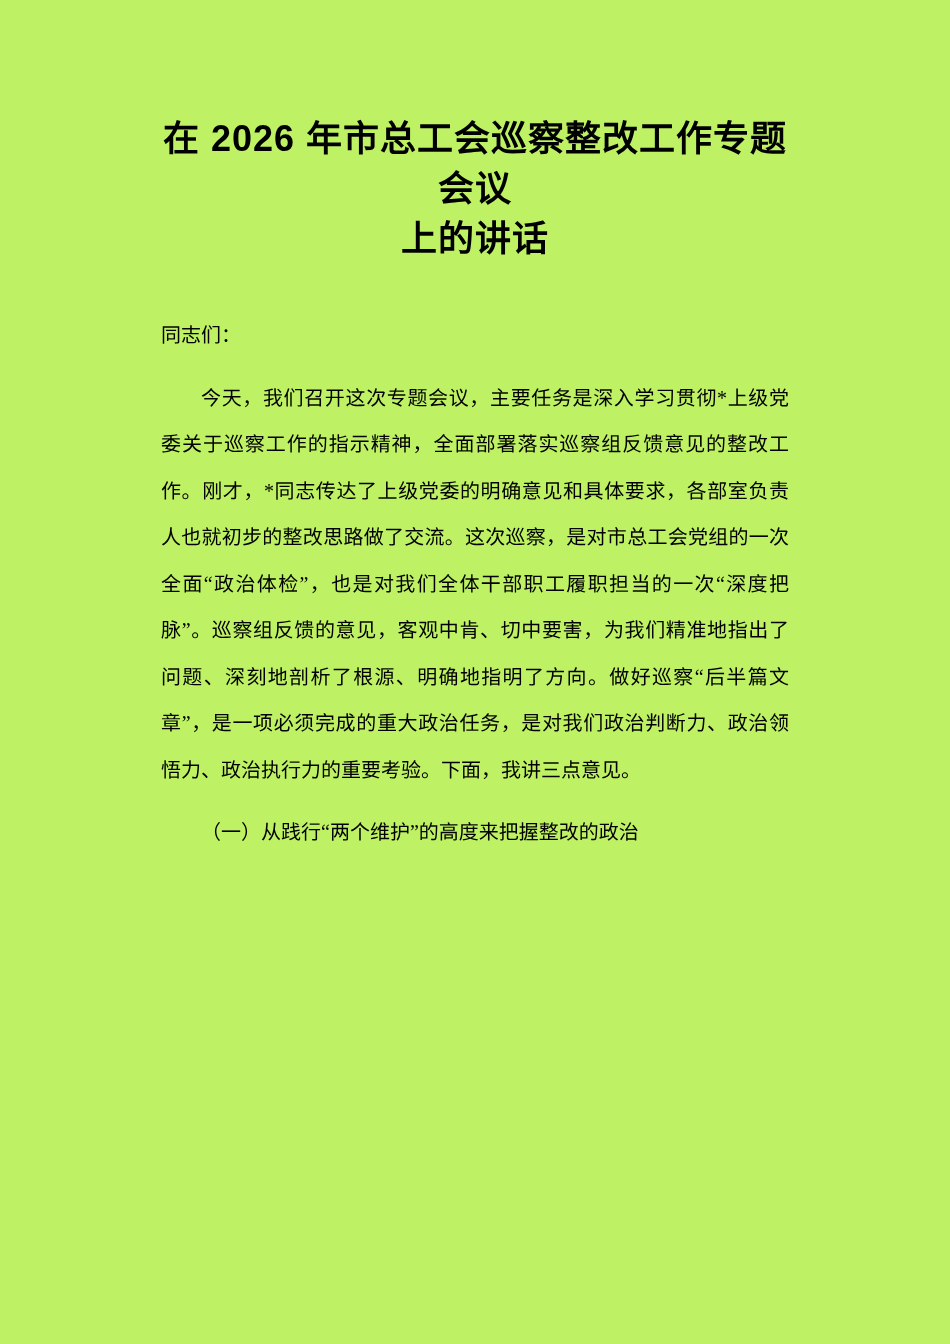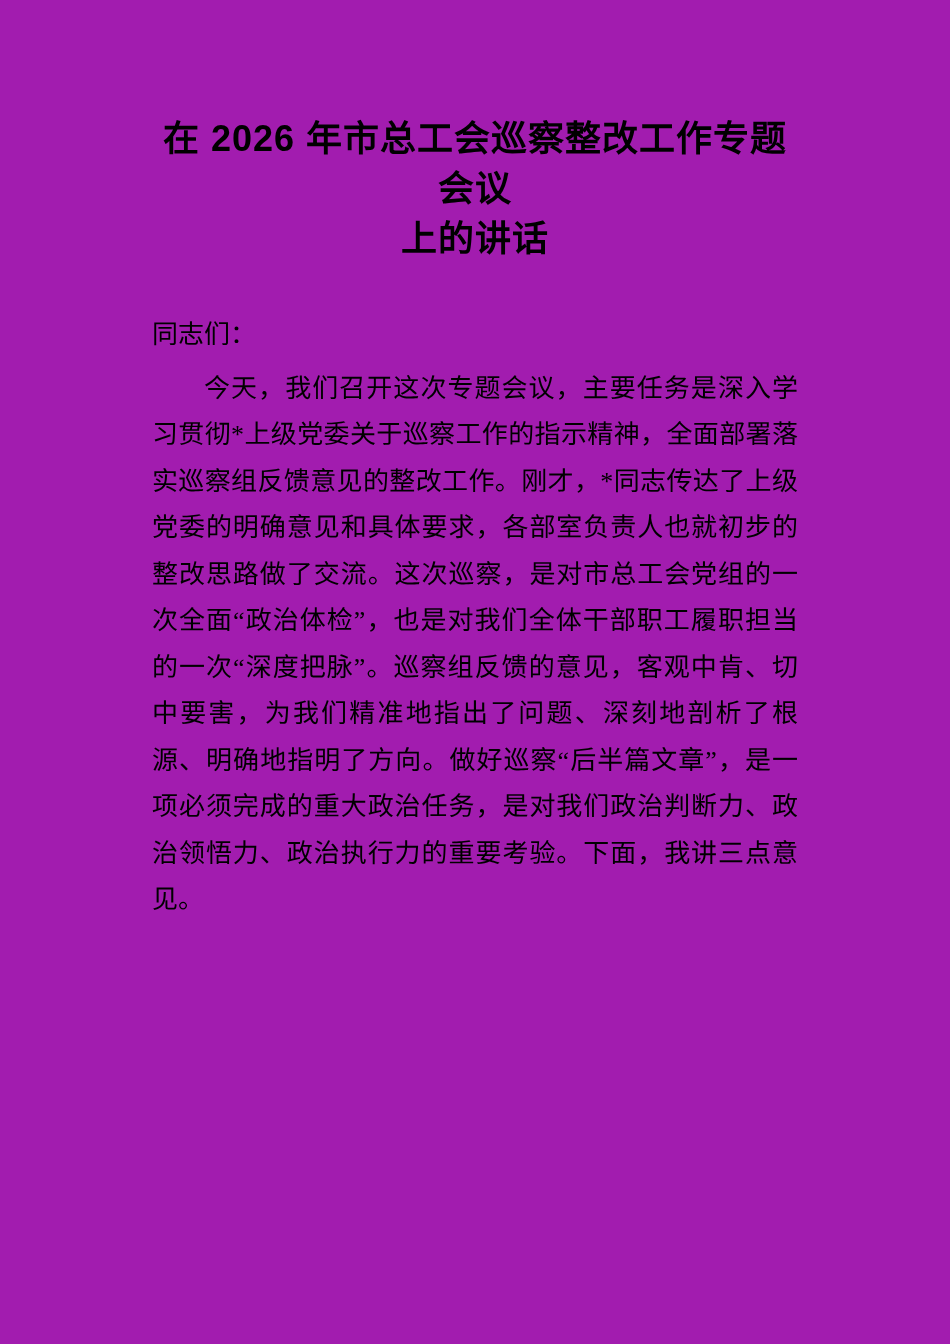--- a/index.html
+++ b/index.html
@@ -4,45 +4,45 @@
 <style>
   html, body {
     margin: 0;
     padding: 0;
     background: #ffffff;
   }
   .page {
     position: relative;
     width: 950px;
     height: 1344px;
-    background: #a21caf;
+    background: #bef264;
     overflow: hidden;
     box-sizing: border-box;
   }
   .doc {
     margin: 0 145px;
     width: 660px;
     color: #000000;
   }
   h1.doc-title {
     margin: 114px 0 48px 0;
     padding: 0;
     text-align: center;
     font-family: "Liberation Sans", "DejaVu Sans", sans-serif;
     font-weight: 900;
     font-size: 36px;
     line-height: 50px;
     color: #000000;
     letter-spacing: 1px;
   }
   .doc p {
-    margin: 7px;
+    margin: 16px;
     padding: 0;
     font-family: "Liberation Serif", "DejaVu Serif", serif;
-    font-size: 26px;
+    font-size: 20px;
     line-height: 46.5px;
     color: #000000;
     text-align: justify;
     text-justify: inter-character;
     word-break: break-all;
   }
   .doc p.indent {
     text-indent: 2em;
   }
   .doc p.section-heading {
@@ -68,15 +68,16 @@
       <span>在 2026 年市总工会巡察整改工作专题会议</span><br>
       <span>上的讲话</span>
     </h1>
 
     <p class="plain">同志们：</p>
 
     <p class="indent">今天，我们召开这次专题会议，主要任务是深入学习贯彻*上级党委关于巡察工作的指示精神，全面部署落实巡察组反馈意见的整改工作。刚才，*同志传达了上级党委的明确意见和具体要求，各部室负责人也就初步的整改思路做了交流。这次巡察，是对市总工会党组的一次全面“政治体检”，也是对我们全体干部职工履职担当的一次“深度把脉”。巡察组反馈的意见，客观中肯、切中要害，为我们精准地指出了问题、深刻地剖析了根源、明确地指明了方向。做好巡察“后半篇文章”，是一项必须完成的重大政治任务，是对我们政治判断力、政治领悟力、政治执行力的重要考验。下面，我讲三点意见。</p>
 
 
 
+    <p class="indent">（一）从践行“两个维护”的高度来把握整改的政治</p>
 
   </div>
 </div>
 
 </body></html>

